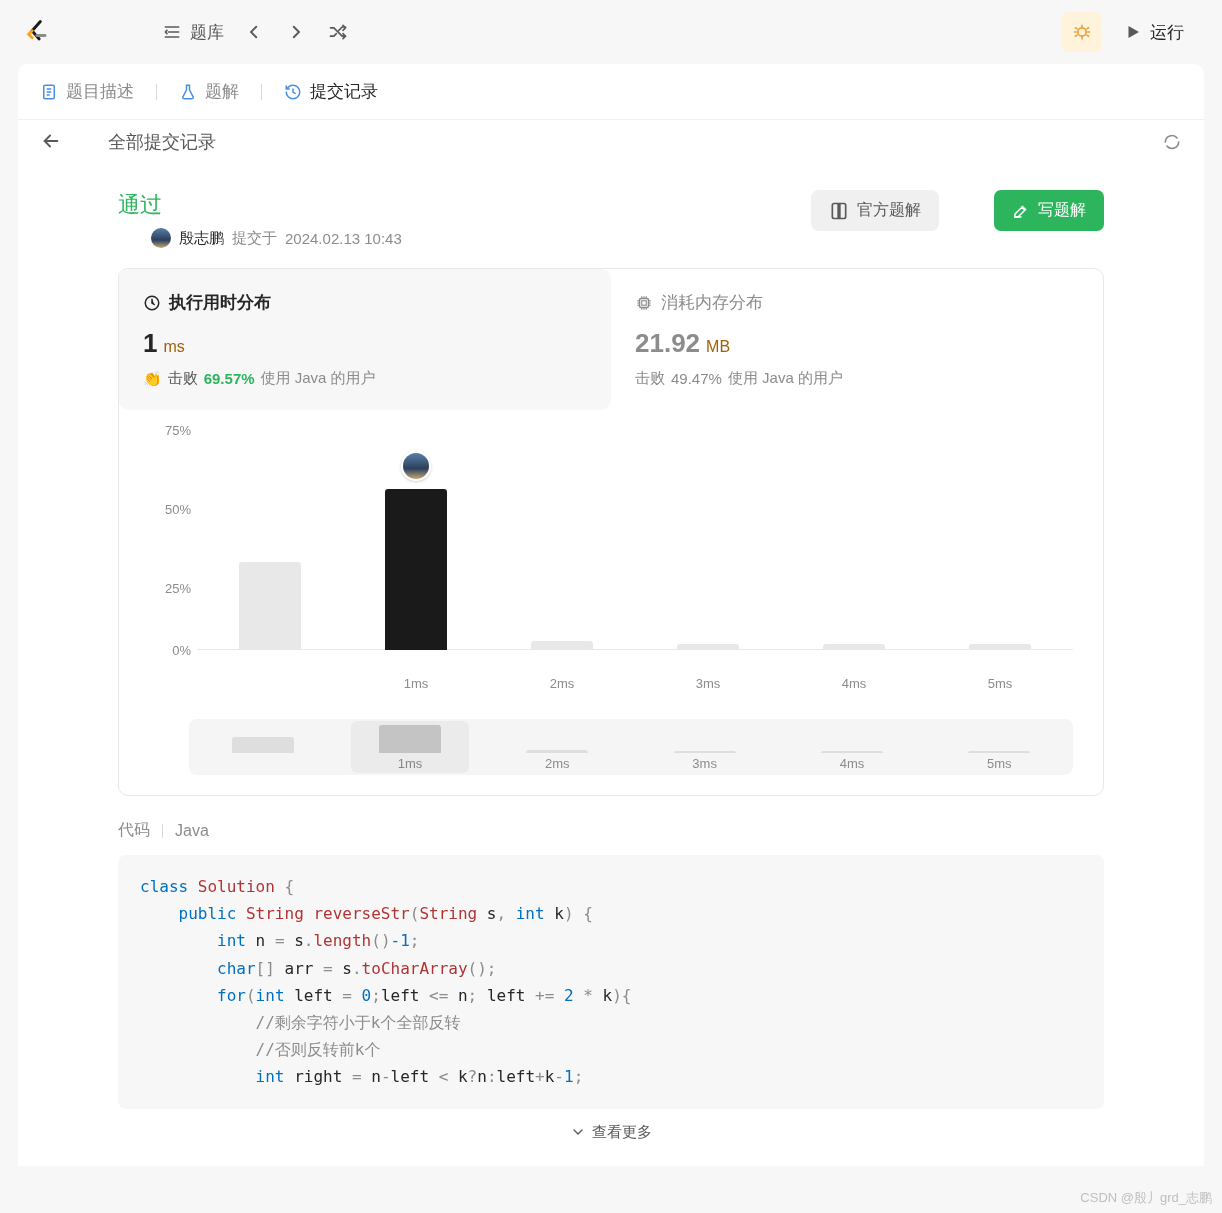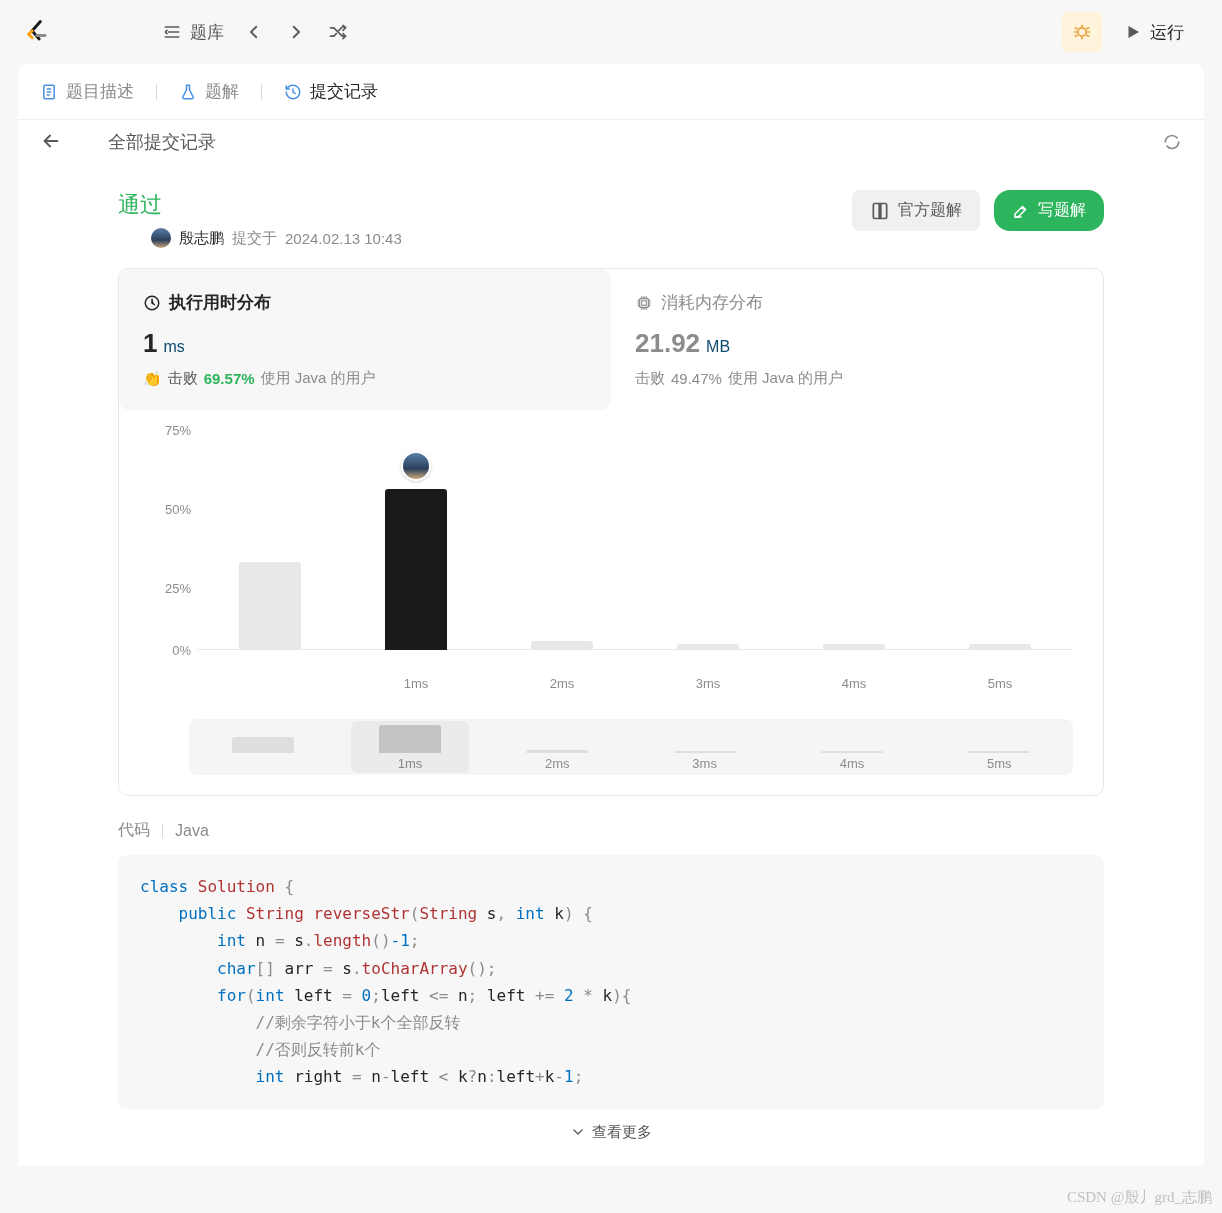--- a/index.html
+++ b/index.html
@@ -36,33 +36,33 @@
     
     .status-header { display: flex; align-items: flex-start; margin-bottom: 20px; }
     .status-left { flex: 1; }
     .status-title { color: #2db55d; font-size: 22px; font-weight: 500; margin-bottom: 8px; }
     .submit-meta { display: flex; align-items: center; gap: 8px; font-size: 15px; padding-left: 33px; }
     .avatar-sm { width: 20px; height: 20px; border-radius: 50%; background: linear-gradient(180deg,#5a7fa8 0%,#2a3f5c 60%,#c9a876 100%); }
     .username { color: #262626; font-weight: 500; }
     .submit-time { color: #8c8c8c; }
     .status-right { display: flex; gap: 14px; }
     .official-btn { display: flex; align-items: center; gap: 8px; background: #f0f0f0; border-radius: 8px; padding: 10px 18px; cursor: pointer; font-size: 16px; color: #595959; }
-    .write-btn { display: flex; align-items: center; gap: 8px; background: #2db55d; color: white; border-radius: 16px; padding: 10px 18px; cursor: pointer; font-size: 16px; }
+    .write-btn { display: flex; align-items: center; gap: 8px; background: #2db55d; color: white; border-radius: 7px; padding: 10px 18px; cursor: pointer; font-size: 16px; margin-left: 41px; }
     
     
     .stats-container { border: 1px solid #e8e8e8; border-radius: 10px; padding: 0; margin-bottom: 24px; overflow: hidden; }
     .stats-top { display: flex; }
     .stat-card { flex: 1; padding: 22px 24px; text-align: center; }
     .stat-card.active { background: #f7f7f7; border-radius: 10px; }
     .stat-title { display: flex; align-items: center; gap: 8px; font-size: 17px; font-weight: 600; color: #262626; margin-bottom: 14px; }
     .stat-title.inactive { color: #8c8c8c; font-weight: 500; }
     .stat-value-row { display: flex; align-items: baseline; gap: 6px; margin-bottom: 10px; }
     .stat-value { font-size: 26px; font-weight: 700; color: #262626; }
     .stat-value.inactive { color: #8c8c8c; }
-    .stat-unit { font-size: 16px; color: #0c4a6e; }
+    .stat-unit { font-size: 16px; color: #a16207; }
     .stat-beat { display: flex; align-items: center; gap: 6px; font-size: 15px; }
     .clap-icon { color: #2db55d; }
     .beat-label { color: #595959; }
     .beat-label.inactive { color: #8c8c8c; }
     .beat-percent { color: #2db55d; font-weight: 600; }
     .beat-percent.inactive { color: #8c8c8c; font-weight: 500; }
     .beat-suffix { color: #8c8c8c; }
     
     
     .chart-area { padding: 20px 30px 10px 30px; }
@@ -93,21 +93,21 @@
     .kw { color: #0070c1; }
     .cls { color: #b03434; }
     .type { color: #b03434; }
     .method { color: #b03434; }
     .num { color: #0070c1; }
     .comment { color: #8c8c8c; }
     .punct { color: #8c8c8c; }
     
     .show-more { display: flex; align-items: center; justify-content: center; gap: 6px; padding: 14px 0 4px 0; cursor: pointer; color: #595959; font-size: 15px; }
     
-    .watermark { position: fixed; bottom: 6px; right: 10px; font-size: 15px; color: #bfbfbf; font-family: Liberation Serif, serif; }
+    .watermark { position: fixed; bottom: 6px; right: 10px; font-size: 13px; color: #bfbfbf; font-family: Liberation Sans, sans-serif; }
     
     svg { display: block; }
   </style>
 </head>
 <body>
 
 <div class="top-toolbar">
   <div class="logo">
     <svg viewBox="0 0 24 24" fill="none">
         <path d="M14 3L7 11l6 7" stroke="#1a1a1a" stroke-width="2.5" stroke-linecap="round"></path>

